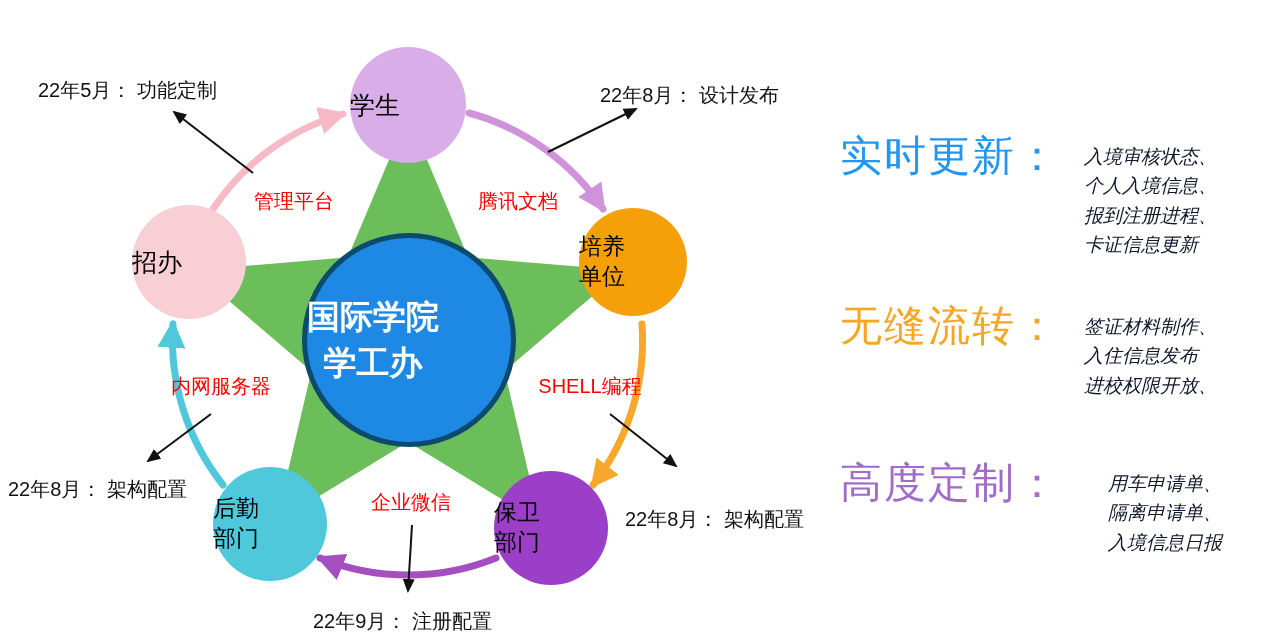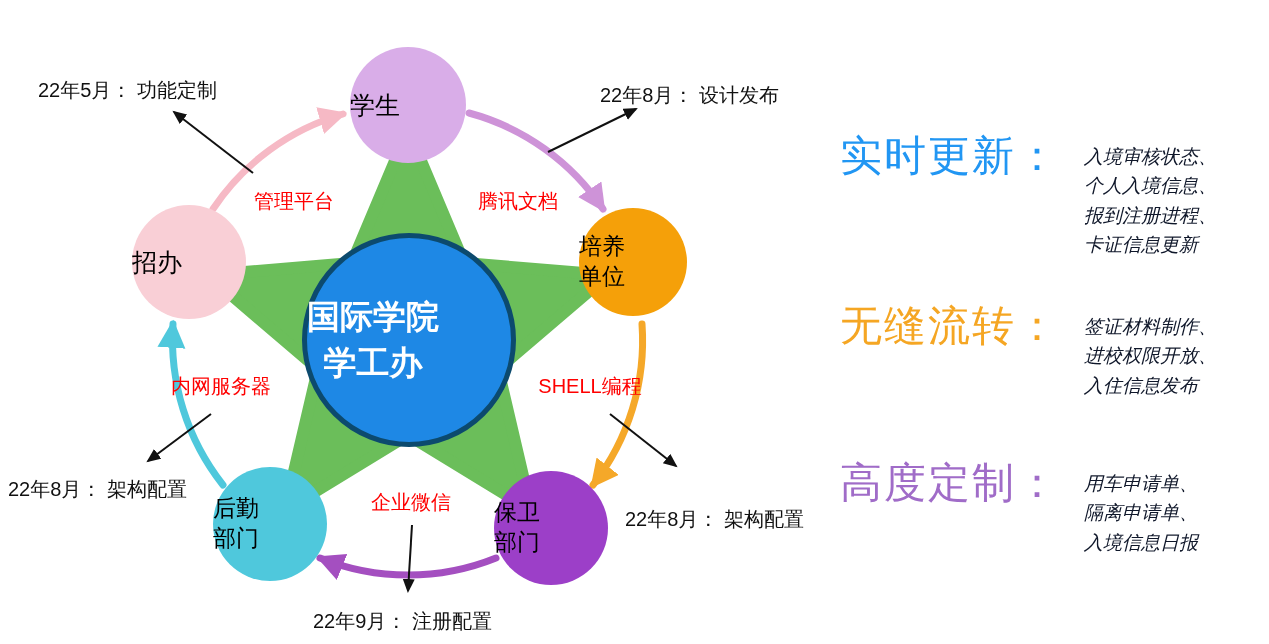--- a/index.html
+++ b/index.html
@@ -125,26 +125,26 @@
       <div>个人入境信息、</div>
       <div>报到注册进程、</div>
       <div>卡证信息更新</div>
     </div>
   </div>
 
   <div class="section" style="top:298px;">
     <div class="section-heading heading-orange">无缝流转：</div>
     <div class="section-body">
       <div>签证材料制作、</div>
+      <div>入住信息发布</div>
       <div>进校权限开放、</div>
-      <div>入住信息发布</div>
     </div>
   </div>
 
-  <div class="section" style="top:455px;">
+  <div class="section" style="top:455px;gap:24px;">
     <div class="section-heading heading-purple">高度定制：</div>
     <div class="section-body">
       <div>用车申请单、</div>
       <div>隔离申请单、</div>
       <div>入境信息日报</div>
     </div>
   </div>
 
 </div>
 

